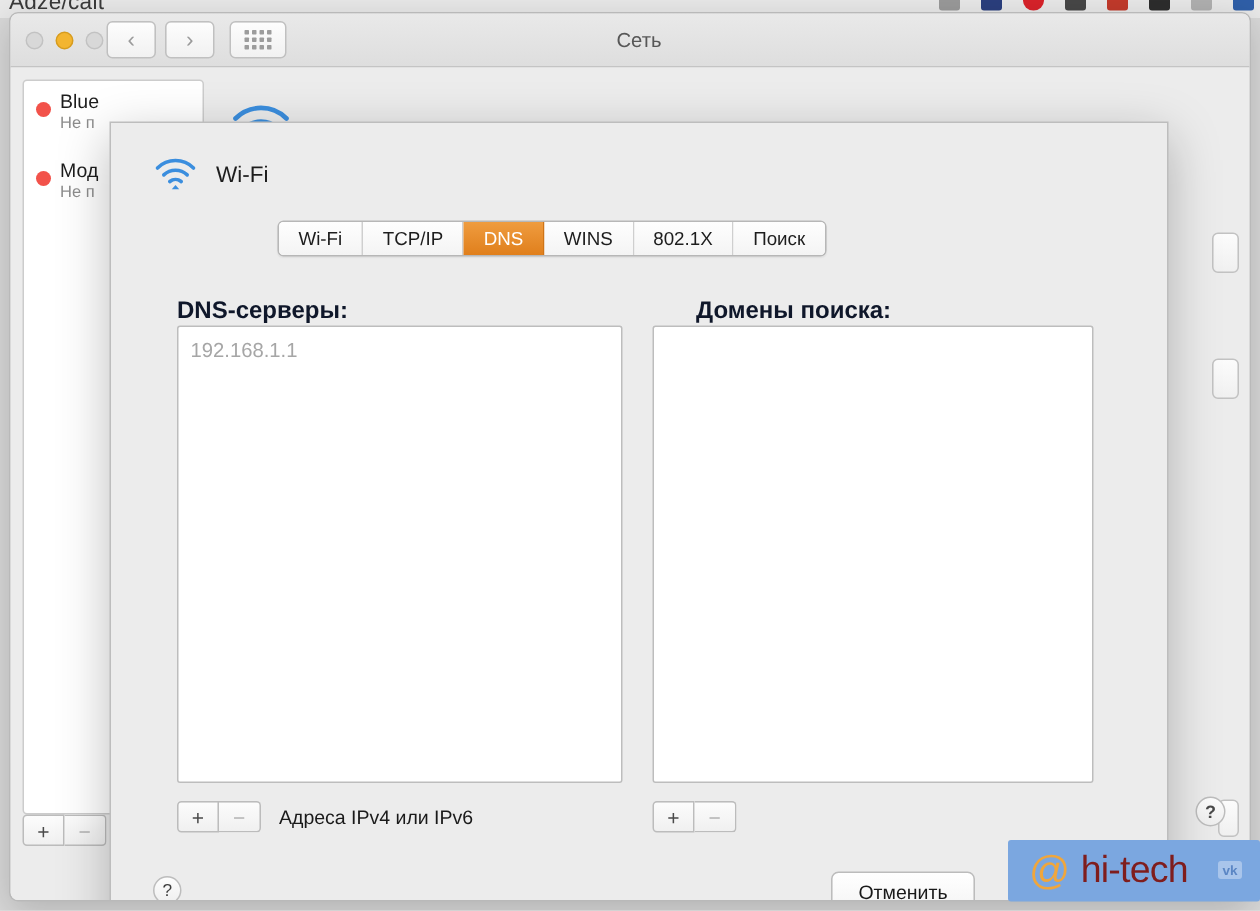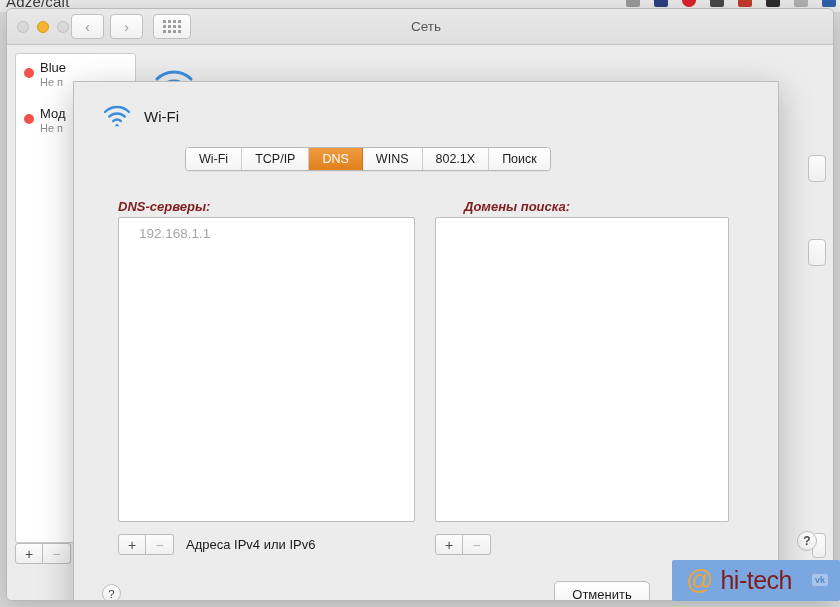--- a/index.html
+++ b/index.html
@@ -128,24 +128,24 @@
   }
   .tab {
     padding: 0 13px; height: 22px; display: flex; align-items: center;
     font-size: 12.5px; color: #1d1d1d;
     background: linear-gradient(#fefefe,#f4f4f4);
     border-right: 1px solid #cfcfcf;
   }
   .tab:last-child { border-right: none; }
   .tab.active { background: linear-gradient(#ef9c3f,#e07f1c); color: #fff; border-right-color: #cf7417; }
 
-  .col-label { position: absolute; font-size: 13px; color: #7f1d1d; font-weight: bold; font-style: italic; }
+  .col-label { position: absolute; font-size: 16px; color: #0f172a; font-weight: bold; }
   .listbox {
     position: absolute; background: #fff; border: 1px solid #bdbdbd; border-radius: 2px;
-    overflow: hidden; padding: 6px 0 0 12px;
+    overflow: hidden; padding: 6px 0 0 0;
   }
   .list-row { font-size: 13.5px; color: #a6a6a6; padding: 1px 8px; line-height: 17px; }
 
   .list-foot { position: absolute; display: flex; align-items: center; gap: 12px; }
   .foot-label { font-size: 13px; color: #1a1a1a; }
 
   .sheet-help {
     position: absolute; left: 28px; bottom: 23px; width: 19px; height: 19px;
     border-radius: 50%; background: linear-gradient(#fdfdfd,#efefef);
     border: 1px solid #bdbdbd; display: flex; align-items: center; justify-content: center;

